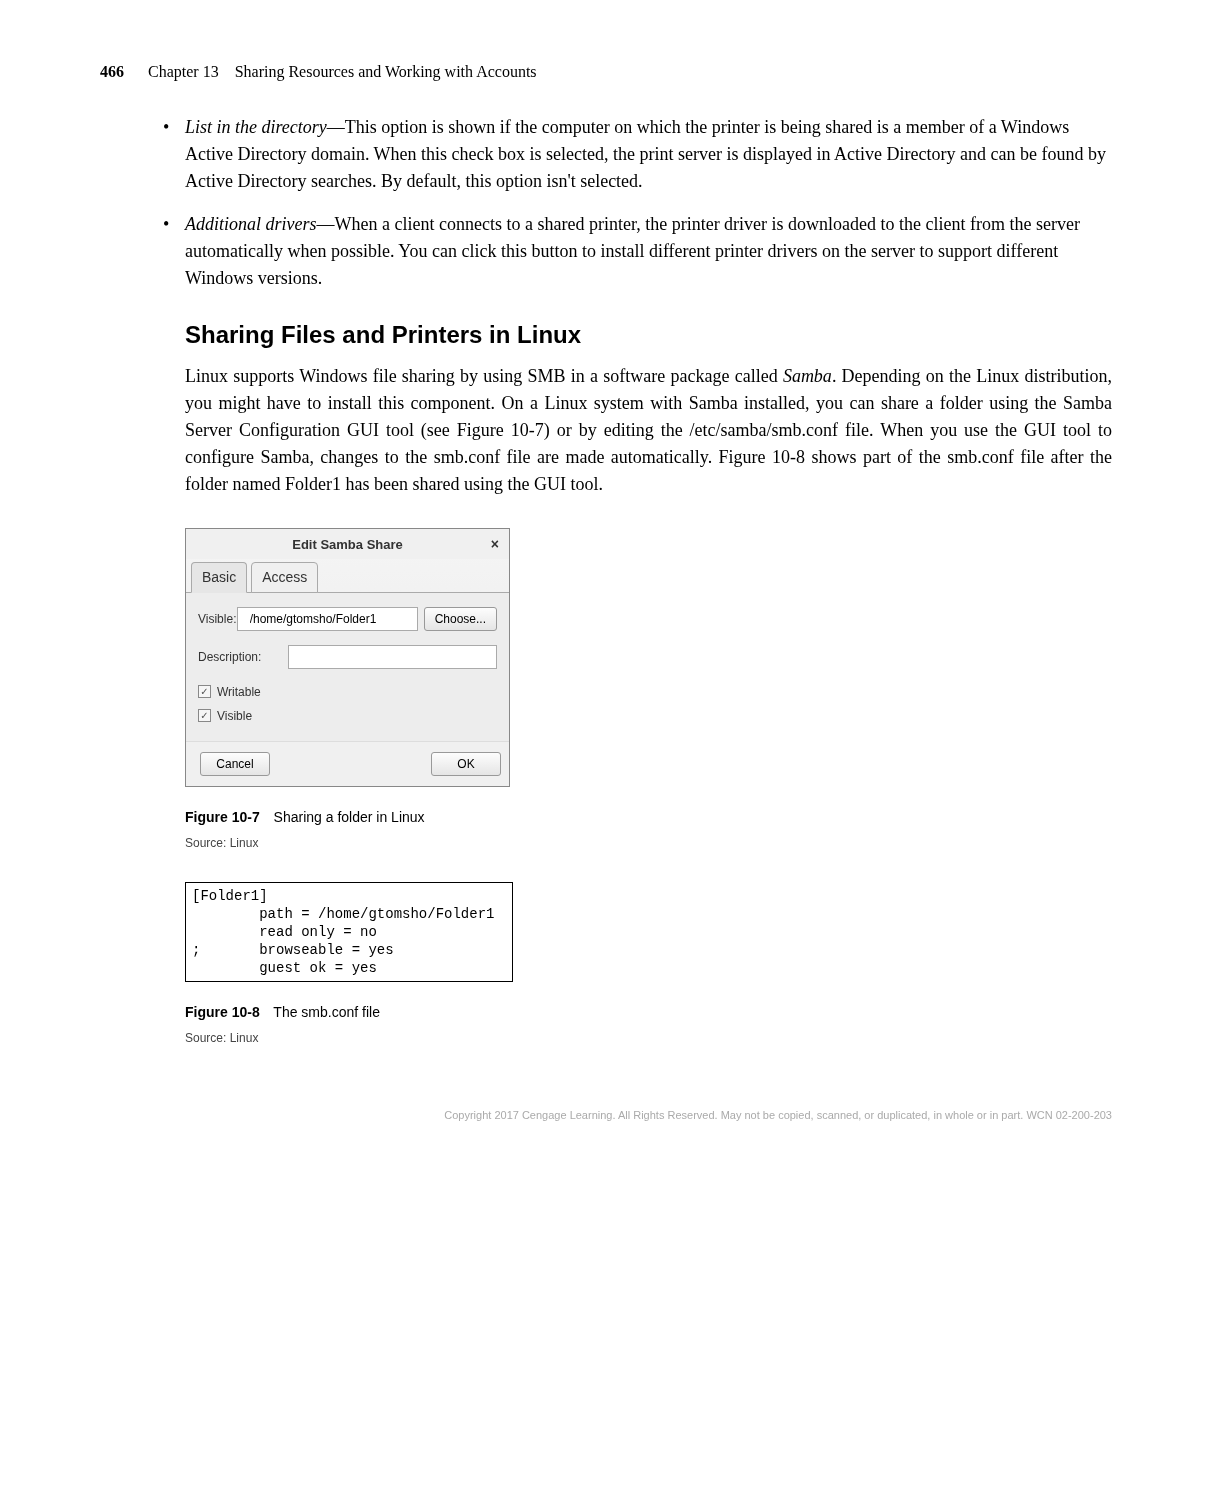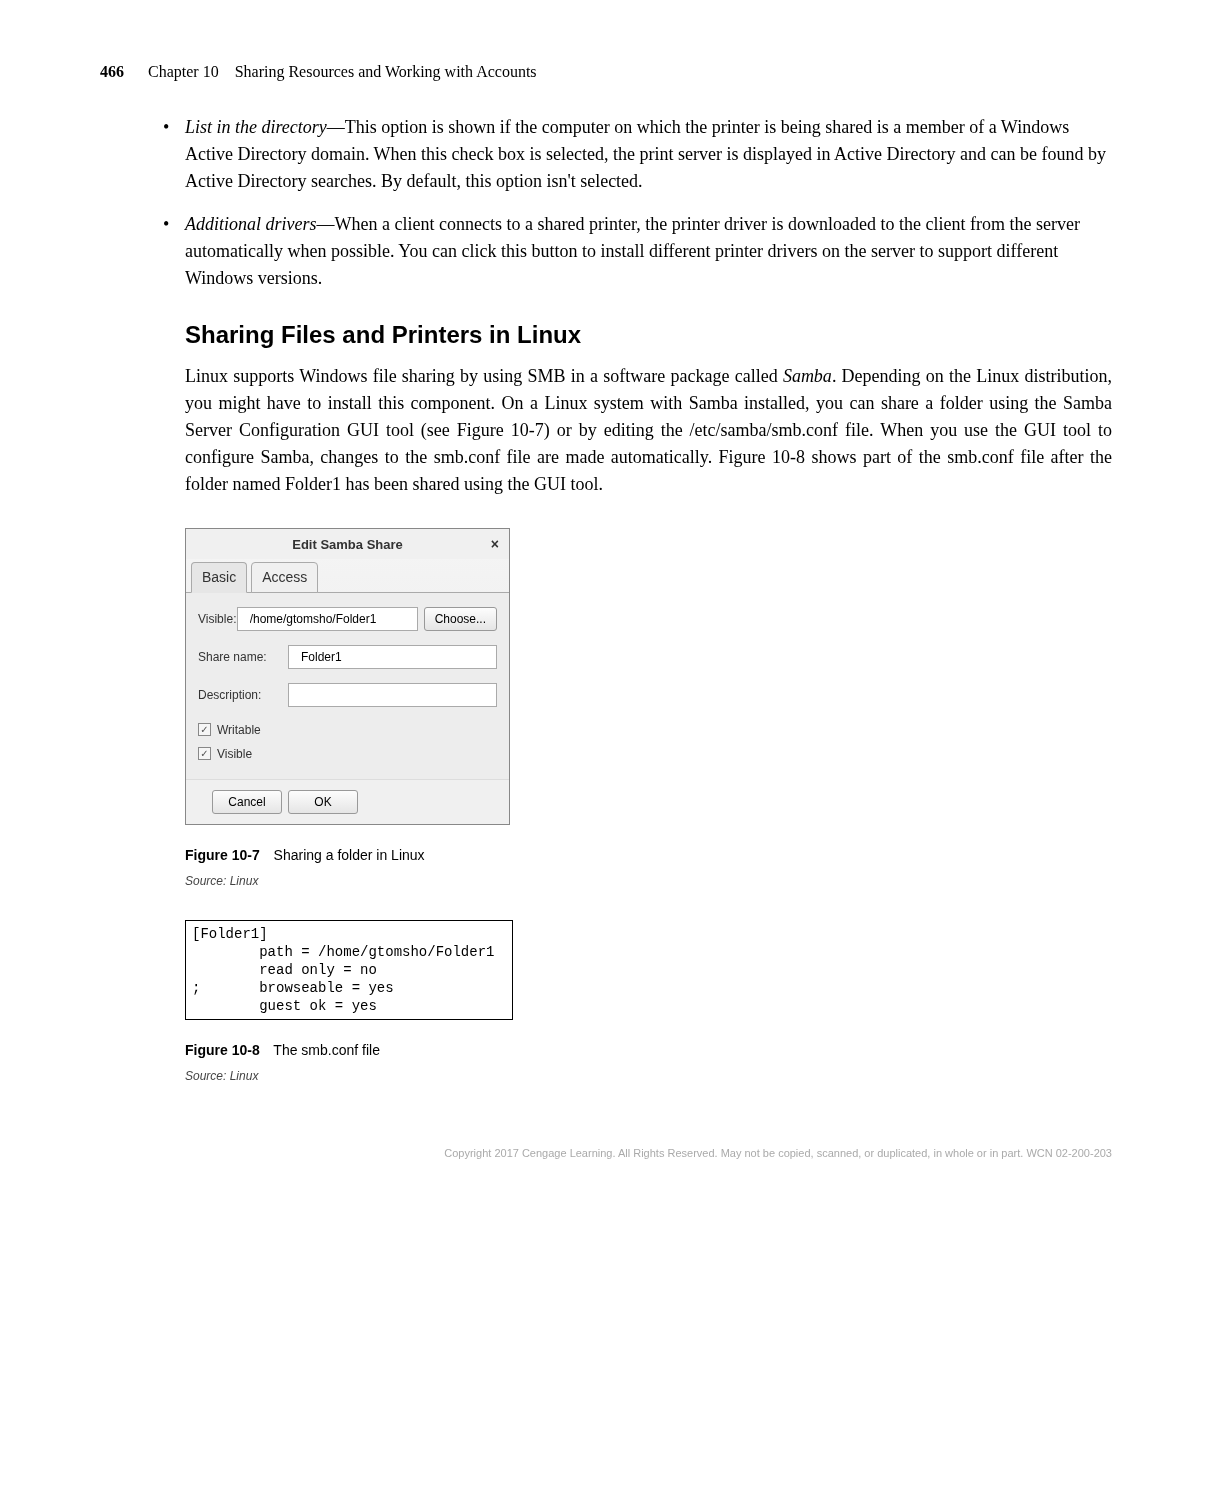--- a/index.html
+++ b/index.html
@@ -149,35 +149,34 @@
       background: #f6f6f6;
       margin-right: 6px;
       display: inline-flex;
       align-items: center;
       justify-content: center;
       font-size: 10px;
       color: #555;
     }
     .dialog-footer {
       display: flex;
-      justify-content: flex-start;
-      padding: 10px 20px;
+      justify-content: space-between;
+      padding: 10px 8px;
       background: #f0f0f0;
       border-top: 1px solid #ddd;
     }
     .dialog-footer .btn { min-width: 70px; text-align: center; }
     .figure-caption {
       font-family: Verdana, Arial, sans-serif;
       font-size: 14px;
       margin-bottom: 6px;
     }
     .figure-caption b { font-weight: bold; margin-right: 10px; }
     .figure-source {
       font-family: Verdana, Arial, sans-serif;
-      font-style: italic;
       font-size: 12px;
       color: #444;
       margin-bottom: 30px;
     }
     .codebox {
       border: 1px solid #000;
       width: 328px;
       padding: 4px 6px;
       font-family: 'Courier New', monospace;
       font-size: 14px;
@@ -191,21 +190,21 @@
       color: #aaa;
       text-align: right;
       margin-top: 60px;
     }
   </style>
 </head>
 <body>
 
 <div class="page-header">
   <span class="page-num">466</span>
-  <span>Chapter 10</span>
+  <span>Chapter 13</span>
   &nbsp;&nbsp;
   <span>Sharing Resources and Working with Accounts</span>
 </div>
 
 <div class="content-indent">
 
   <ul class="bullets">
     <li>
       <span class="bullet-title">List in the directory</span><span>—This option is shown if the computer on which the printer is being shared is a member of a Windows Active Directory domain. When this check box is selected, the print server is displayed in Active Directory and can be found by Active Directory searches. By default, this option isn't selected.</span>
     </li>
@@ -231,24 +230,20 @@
       <div class="dialog-tab active">Basic</div>
       <div class="dialog-tab">Access</div>
     </div>
     <div class="dialog-body">
       <div class="field-row">
         <span class="field-label">Visible:</span>
         <input class="field-input" value="/home/gtomsho/Folder1" style="">
         <button class="btn">Choose...</button>
       </div>
       <div class="field-row">
-        <span class="field-label">Share name:</span>
-        <input class="field-input" value="Folder1" style="">
-      </div>
-      <div class="field-row">
         <span class="field-label">Description:</span>
         <input class="field-input" value="" style="">
       </div>
       <div class="checkbox-row">
         <span class="checkbox">
             <span>✓</span>
           </span>
         <span>Writable</span>
       </div>
       <div class="checkbox-row">

